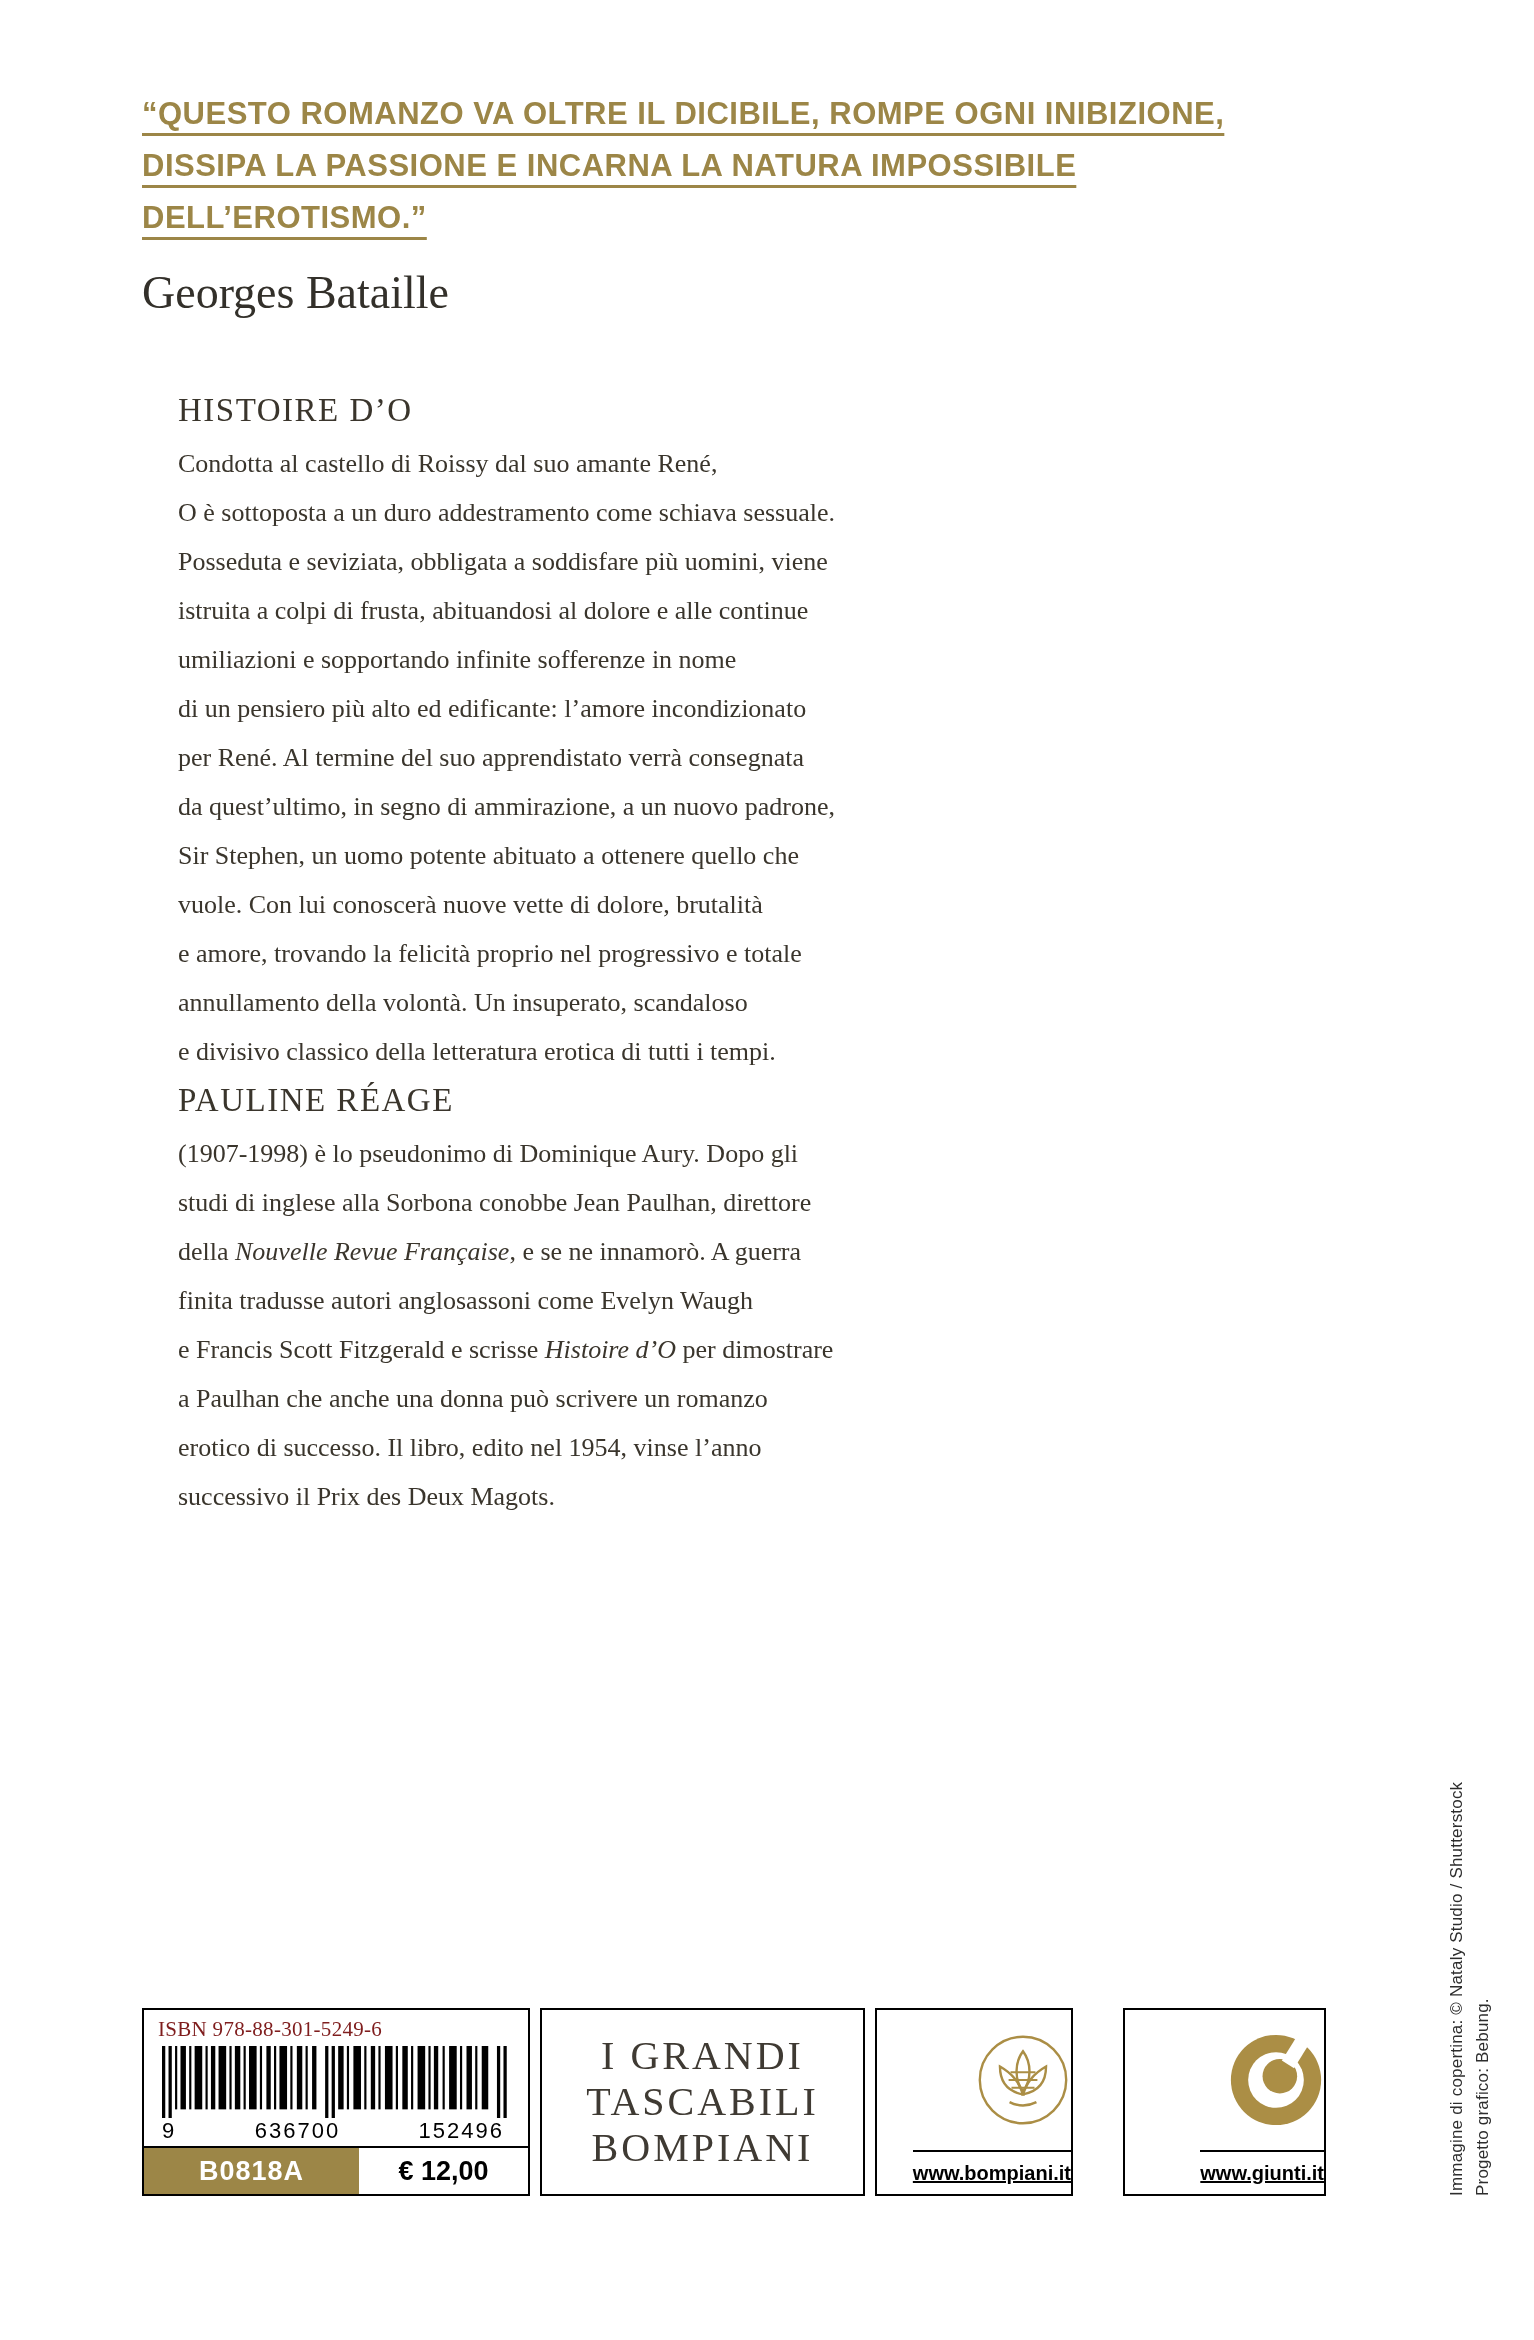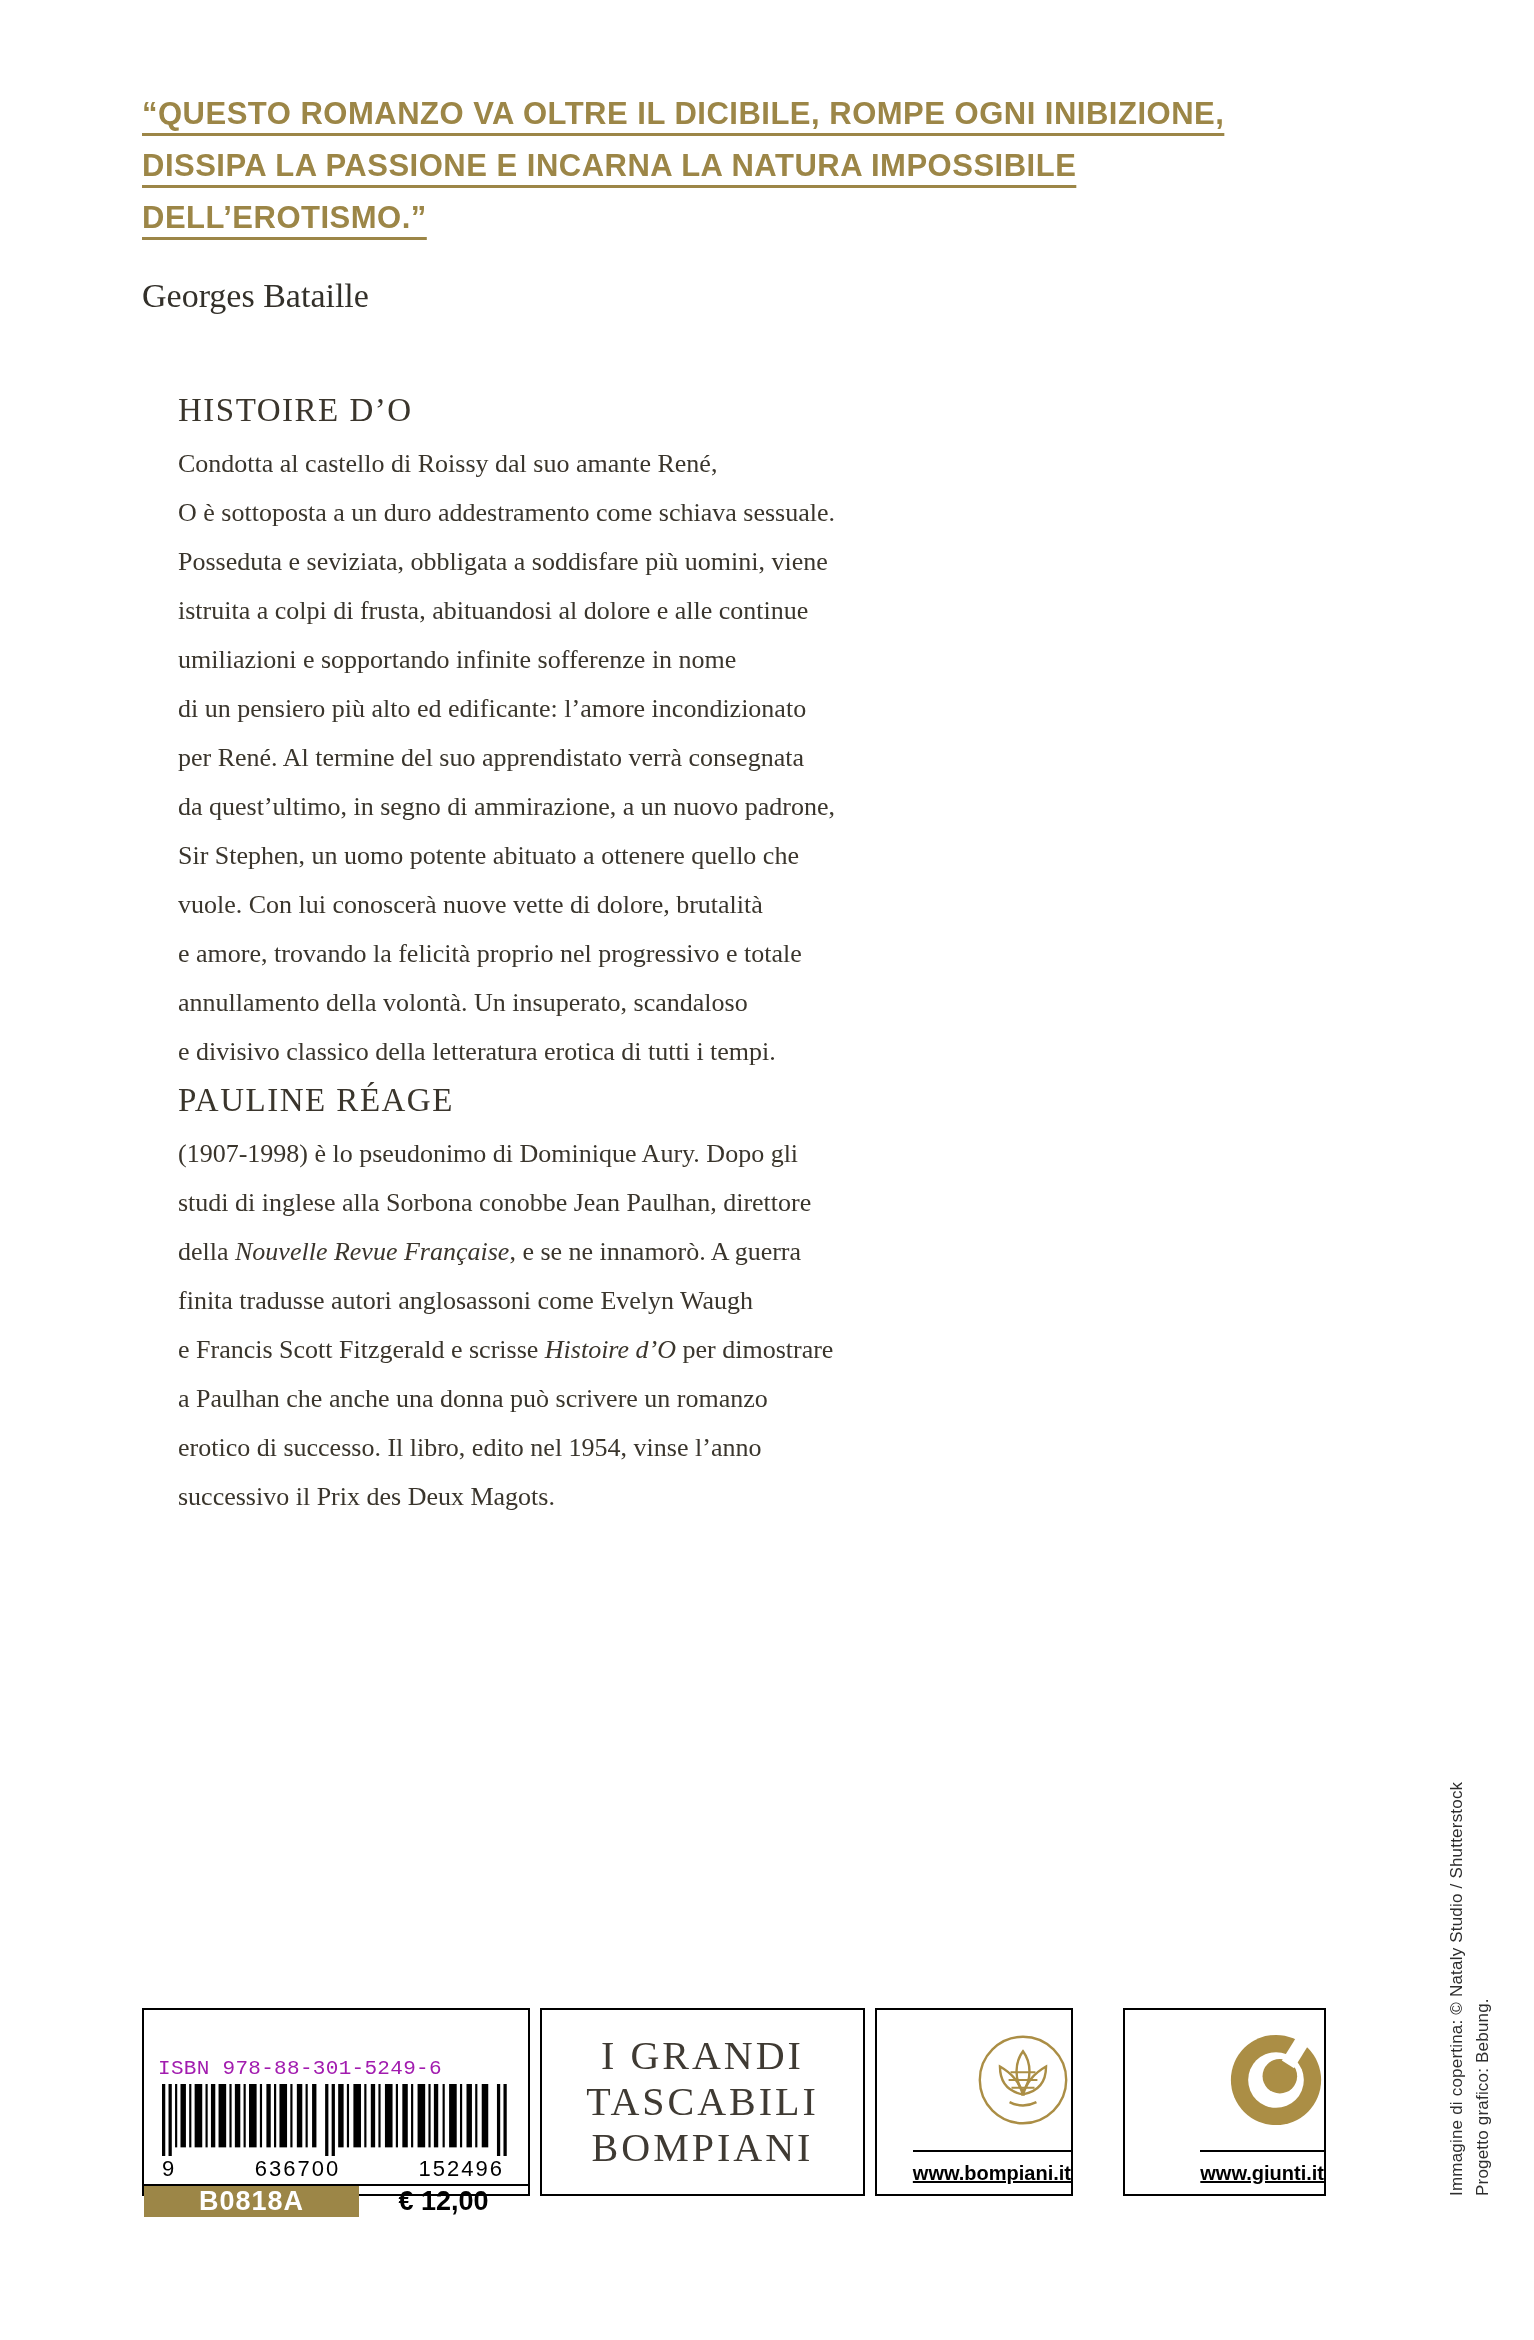--- a/index.html
+++ b/index.html
@@ -19,22 +19,22 @@
     font-size:31px;
     line-height:52px;
     letter-spacing:.5px;
     color:var(--gold);
     white-space:pre-line;
     text-decoration:underline;
     text-decoration-thickness:2.5px;
     text-underline-offset:9px;
   }
   .attribution{
-    margin-top:33px;
-    font-size:34px;
+    margin-top:22px;
+    font-size:46px;
     color:#33302a;
   }
 
   
   .section{position:absolute;left:142px;width:1240px;color:#3a352c;margin-left:36px;}
   .section-heading{
     font-size:33px;
     letter-spacing:1.5px;
     margin:0 0 10px 0;
     font-weight:400;
@@ -65,25 +65,24 @@
   
   .footer{
     position:absolute;left:142px;top:2008px;
     height:188px;display:flex;gap:10px;
   }
   .fbox{border:2px solid #000;background:#fff;box-sizing:border-box;display:flex;flex-direction:column;}
 
   
   .isbn-box{width:388px;}
   .isbn-label{
-    font-family:Liberation Mono, monospace;
-    font-size:21px;color:#a21caf;
+    font-family:Liberation Serif, serif;
+    font-size:21px;color:#7f1d1d;
     padding:7px 0 2px 14px;
     letter-spacing:.3px;
-    margin-top:40px;
   }
   .barcode{flex:1;padding:2px 18px 0 18px;display:flex;flex-direction:column;}
   .barcode svg{width:100%;height:72px;display:block;}
   .barcode-digits{
     display:flex;justify-content:space-between;
     font-family:"Liberation Sans", sans-serif;
     font-size:22px;letter-spacing:2px;color:#000;
     padding:0 6px 2px 0;
   }
   .price-strip{

